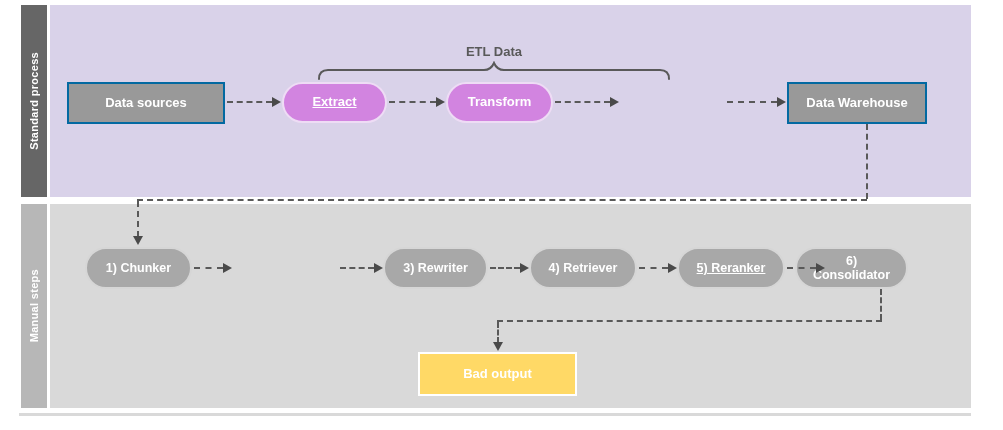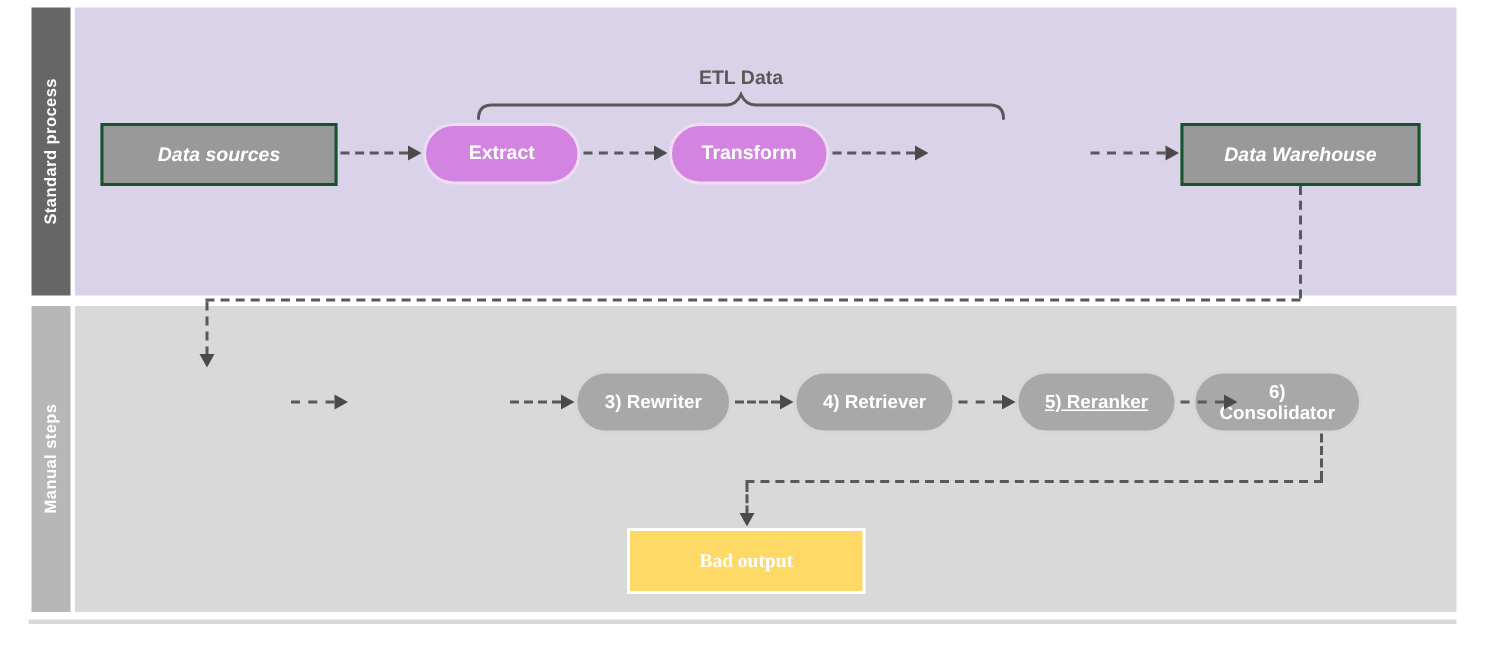--- a/index.html
+++ b/index.html
@@ -41,21 +41,21 @@
     position: absolute;
     display: flex;
     align-items: center;
     justify-content: center;
     text-align: center;
     color: #ffffff;
     font-weight: bold;
     font-size: 13px;
     line-height: 1.15;
   }
-  .rect-gray   { background: #999999; border: 2px solid #14532d; font-style: italic; }
+  .rect-gray   { background: #999999; border: 2px solid #0369a1; }
   .pill        { border-radius: 22px; }
   .pill-pink   { background: #d284e0; border: 2px solid #eedcf5; }
   .pill-gray   { background: #a8a8a8; border: 2px solid #d6d6d6; font-size: 12.5px; }
   .rect-yellow { background: #ffd966; border: 2px solid #ffffff; }
 
   
   .hline { position: absolute; height: 0; border-top: 2px dashed #595959; }
   .vline { position: absolute; width: 0;  border-left: 2px dashed #595959; }
   .arr-r {
     position: absolute; width: 0; height: 0;
@@ -94,41 +94,42 @@
   </div>
 
   <div class="bottom-rule" style="left:19px; top:413px; width:952px; height:3px;"></div>
 
   <div class="group-label" style="left:434px; top:44px; width:120px;">ETL Data</div>
   <svg class="abs" style="left:318px; top:61px;" width="352" height="19" viewBox="0 0 352 19">
     <path d="M1,18 Q1,9 10,9 L166,9 Q173,9 176,2 Q179,9 186,9 L342,9 Q351,9 351,18" fill="none" stroke="#595959" stroke-width="2" stroke-linecap="round"></path>
   </svg>
 
   <div class="node rect-gray" style="left:67px; top:82px; width:158px; height:42px;">Data sources</div>
-  <div class="node pill pill-pink" style="left:282px; top:82px; width:105px; height:41px;">Extract</div>
+  <div class="node pill pill-pink" style="left:282px; top:82px; width:105px; height:41px;text-decoration:underline;">Extract</div>
   <div class="node pill pill-pink" style="left:446px; top:82px; width:107px; height:41px;">Transform</div>
-  <div class="node rect-gray" style="left:787px; top:82px; width:160px; height:42px;">Data Warehouse</div>
+  <div class="node rect-gray" style="left:787px; top:82px; width:140px; height:42px;">Data Warehouse</div>
 
   <div class="hline" style="left:227px; top:101px; width:45px;"></div>
   <div class="arr-r" style="left:272px; top:97px;"></div>
 
   <div class="hline" style="left:389px; top:101px; width:47px;"></div>
   <div class="arr-r" style="left:436px; top:97px;"></div>
 
   <div class="hline" style="left:555px; top:101px; width:55px;"></div>
   <div class="arr-r" style="left:610px; top:97px;"></div>
 
   <div class="hline" style="left:727px; top:101px; width:50px;"></div>
   <div class="arr-r" style="left:777px; top:97px;"></div>
 
   <div class="vline" style="left:866px; top:124px; height:75px;"></div>
   <div class="hline" style="left:137px; top:199px; width:730px;"></div>
   <div class="vline" style="left:137px; top:201px; height:36px;"></div>
   <div class="arr-d" style="left:133px; top:236px;"></div>
 
+  <div class="node pill pill-gray" style="left:85px; top:247px; width:107px; height:42px;">1) Chunker</div>
   <div class="node pill pill-gray" style="left:383px; top:247px; width:105px; height:42px;">3) Rewriter</div>
   <div class="node pill pill-gray" style="left:529px; top:247px; width:108px; height:42px;">4) Retriever</div>
   <div class="node pill pill-gray" style="left:677px; top:247px; width:108px; height:42px;text-decoration:underline;">5) Reranker</div>
   <div class="node pill pill-gray" style="left:795px; top:247px; width:113px; height:42px; padding:0 12px;">6) Consolidator</div>
 
   <div class="hline" style="left:194px; top:267px; width:29px;"></div>
   <div class="arr-r" style="left:223px; top:263px;"></div>
 
   <div class="hline" style="left:340px; top:267px; width:34px;"></div>
   <div class="arr-r" style="left:374px; top:263px;"></div>
@@ -140,15 +141,15 @@
   <div class="arr-r" style="left:668px; top:263px;"></div>
 
   <div class="hline" style="left:787px; top:267px; width:29px;"></div>
   <div class="arr-r" style="left:816px; top:263px;"></div>
 
   <div class="vline" style="left:880px; top:289px; height:31px;"></div>
   <div class="hline" style="left:497px; top:320px; width:385px;"></div>
   <div class="vline" style="left:497px; top:322px; height:21px;"></div>
   <div class="arr-d" style="left:493px; top:342px;"></div>
 
-  <div class="node rect-yellow" style="left:418px; top:352px; width:159px; height:44px;font-family:Liberation Serif, serif;">Bad output</div>
+  <div class="node rect-yellow" style="left:418px; top:352px; width:159px; height:44px;">Bad output</div>
 
 </div>
 
 </body></html>

